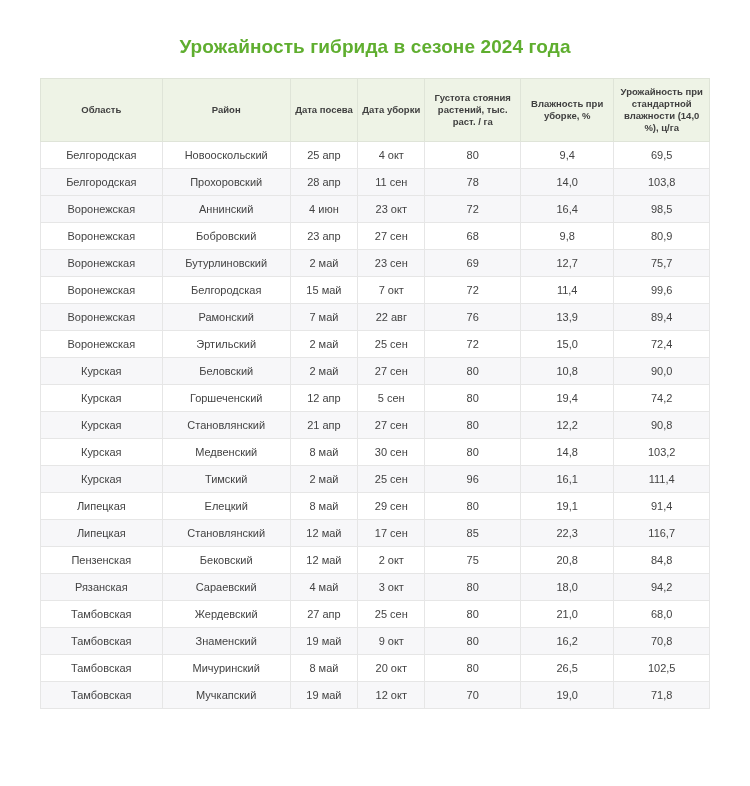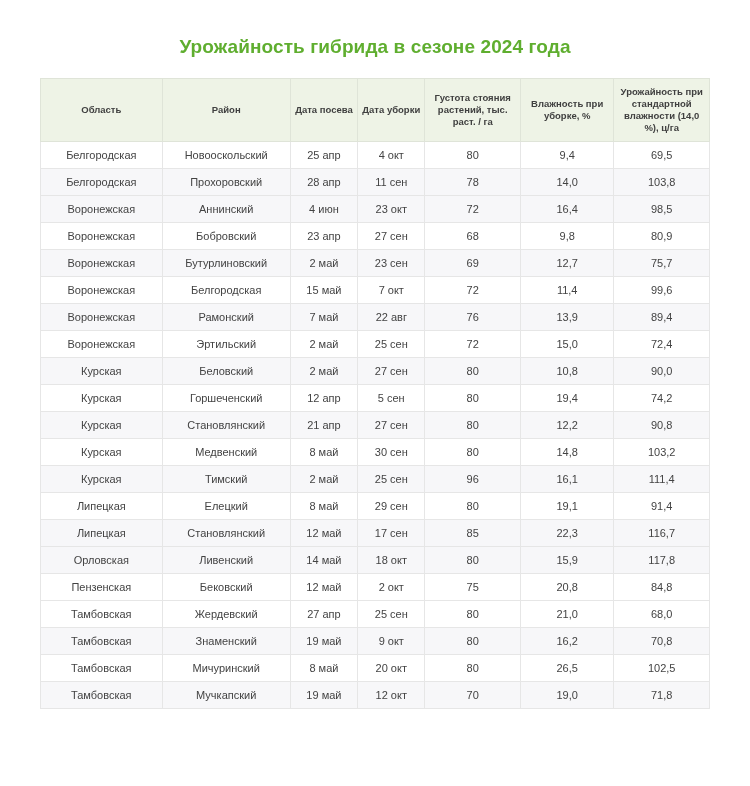--- a/index.html
+++ b/index.html
@@ -230,38 +230,38 @@
         </tr>
         <tr class="even">
           <td>Липецкая</td>
           <td>Становлянский</td>
           <td>12 май</td>
           <td>17 сен</td>
           <td>85</td>
           <td>22,3</td>
           <td>116,7</td>
         </tr>
-        <tr class="even">
-          <td>Орловская</td>
-          <td>Ливенский</td>
-          <td>14 май</td>
-          <td>18 окт</td>
-          <td>80</td>
-          <td>15,9</td>
-          <td>117,8</td>
-        </tr>
         <tr class="odd">
           <td>Пензенская</td>
           <td>Бековский</td>
           <td>12 май</td>
           <td>2 окт</td>
           <td>75</td>
           <td>20,8</td>
           <td>84,8</td>
         </tr>
+        <tr class="even">
+          <td>Рязанская</td>
+          <td>Сараевский</td>
+          <td>4 май</td>
+          <td>3 окт</td>
+          <td>80</td>
+          <td>18,0</td>
+          <td>94,2</td>
+        </tr>
         <tr class="odd">
           <td>Тамбовская</td>
           <td>Жердевский</td>
           <td>27 апр</td>
           <td>25 сен</td>
           <td>80</td>
           <td>21,0</td>
           <td>68,0</td>
         </tr>
         <tr class="even">

